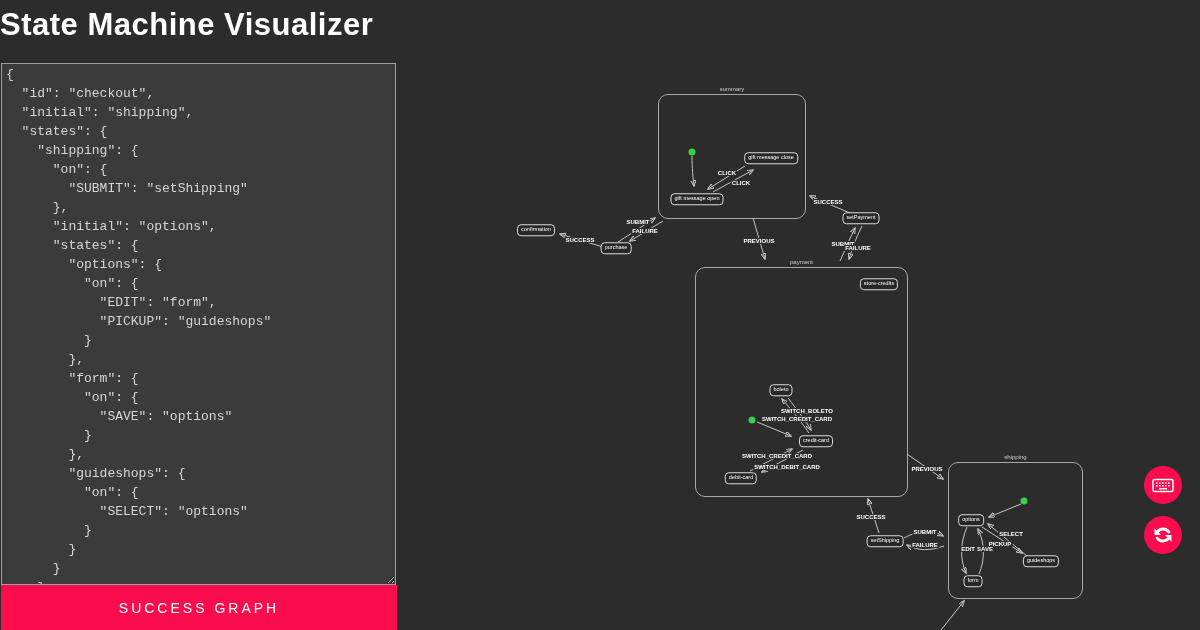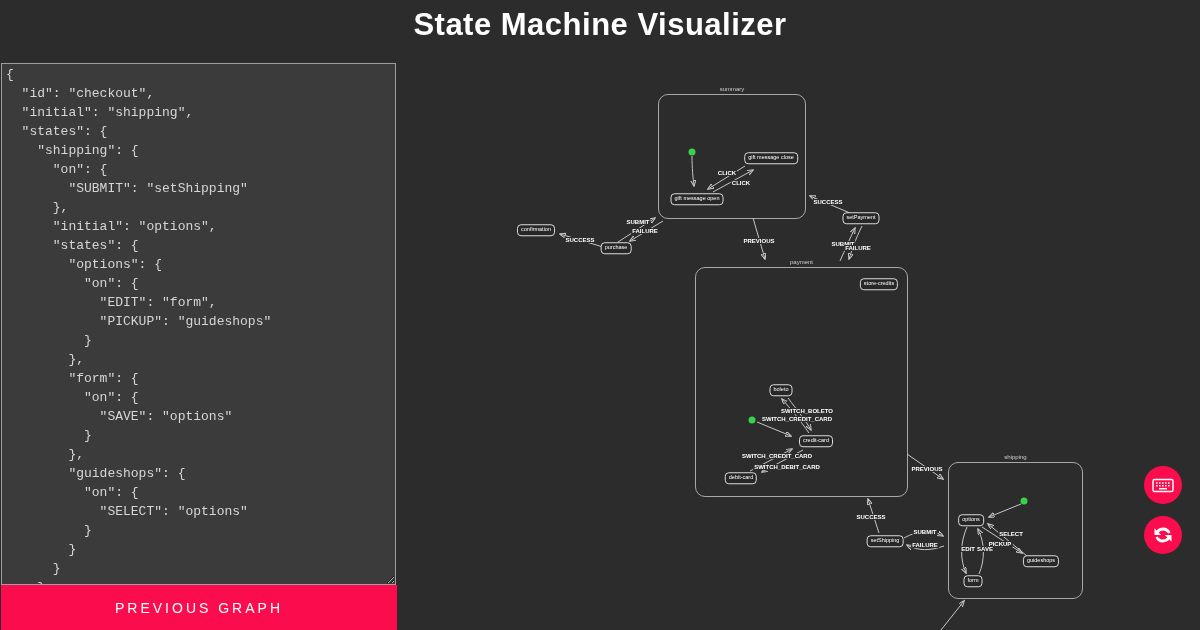--- a/index.html
+++ b/index.html
@@ -1,17 +1,17 @@
 <!DOCTYPE html>
 <html><head>
 <meta charset="utf-8">
 <style>
   html,body{margin:0;padding:0;width:1200px;height:630px;overflow:hidden;
     background:#2c2c2c;font-family:"Liberation Sans",sans-serif;position:relative;}
-  .page-title{position:absolute;top:7px;left:0;right:0;margin:0;text-align:center;
+  .page-title{position:absolute;top:7px;left:0;right:0;margin:0;
     color:#ffffff;font-size:31px;font-weight:bold;letter-spacing:.5px;}
   
   .left-panel{position:absolute;left:1px;top:63px;width:395px;}
   .editor{display:block;box-sizing:border-box;width:395px;height:522px;
     background:#3b3b3b;color:#d6d6d6;border:1px solid #9e9e9e;
     font-family:"Liberation Mono","DejaVu Sans Mono",monospace;
     font-size:13px;line-height:19px;padding:1px 4px;white-space:pre;
     resize:both;overflow:auto;outline:none;scrollbar-width:none;}
   .editor::-webkit-scrollbar{display:none;}
   .generate-btn{display:block;box-sizing:border-box;width:396px;height:45px;border:none;
@@ -65,21 +65,21 @@
             "SAVE": "options"
           }
         },
         "guideshops": {
           "on": {
             "SELECT": "options"
           }
         }
       }
     }</textarea>
-  <button class="generate-btn">PREVIOUS GRAPH</button>
+  <button class="generate-btn">SUCCESS GRAPH</button>
 </div>
 
 <div class="graph">
 
   <div class="machine" style="left:658px;top:94px;width:146px;height:123px;">
     <span class="machine-label">summary</span>
   </div>
   <div class="machine" style="left:695px;top:267px;width:211px;height:228px;">
     <span class="machine-label">payment</span>
   </div>

